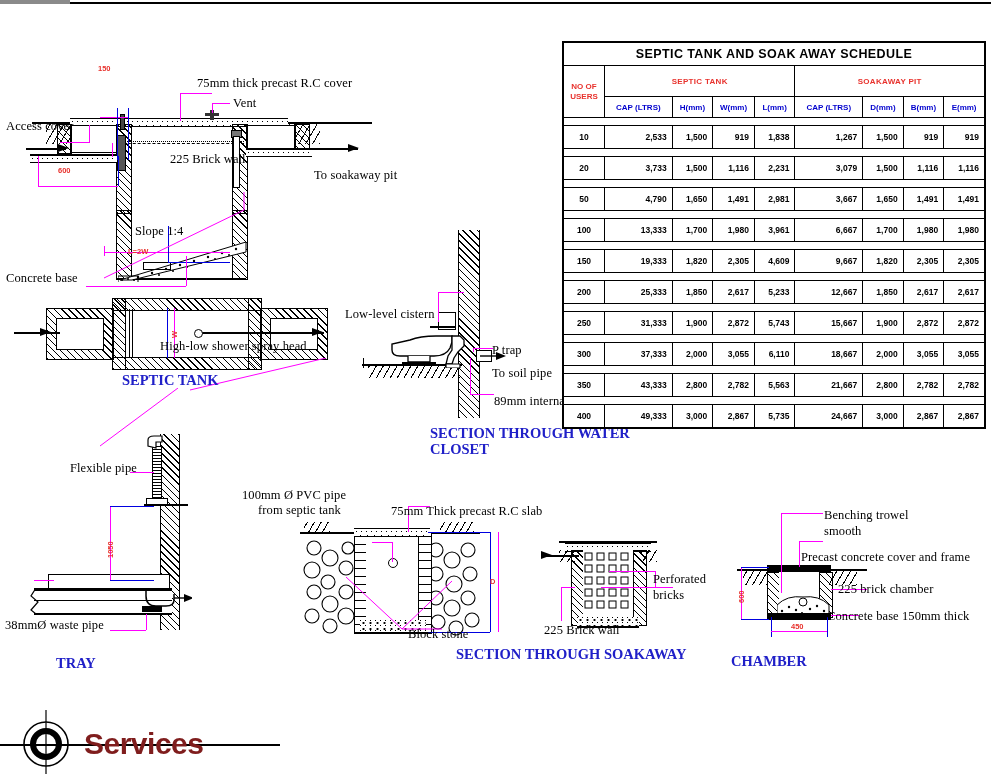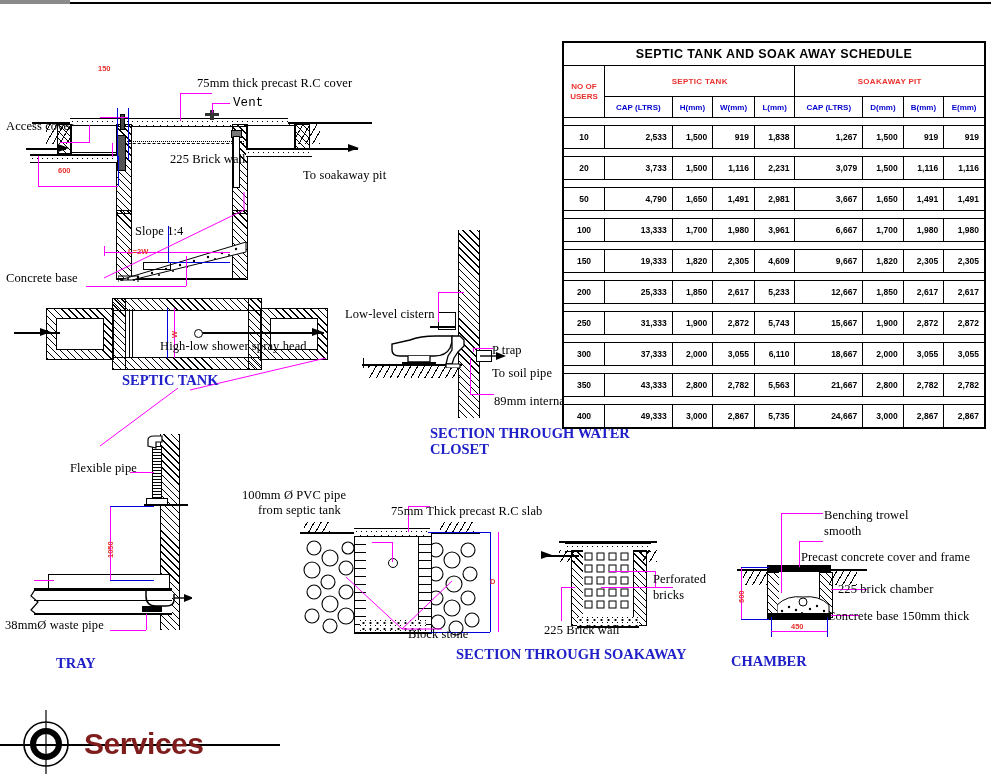--- a/index.html
+++ b/index.html
@@ -180,23 +180,23 @@
       <line x1="0" y1="88" x2="140" y2="20" stroke="#ff00ff" stroke-width="1"></line>
       <line x1="140" y1="20" x2="140" y2="2" stroke="#ff00ff" stroke-width="1"></line>
     </svg>
 
     <div class="lead v" style="left:186px;top:206px;height:30px;"></div>
     <div class="lead h" style="left:86px;top:236px;width:100px;"></div>
   </div>
 
   <div class="lbl" style="left:6px;top:91px;margin-top:28px;">Access cover</div>
   <div class="lbl" style="left:197px;top:76px;">75mm thick precast R.C cover</div>
-  <div class="lbl" style="left:233px;top:96px;font-family:Liberation Mono, monospace;">Vent</div>
+  <div class="lbl" style="left:233px;top:96px;">Vent</div>
   <div class="lbl" style="left:170px;top:152px;">225 Brick wall</div>
-  <div class="lbl" style="left:303px;top:168px;font-family:Liberation Serif, serif;">To soakaway pit</div>
+  <div class="lbl" style="left:314px;top:168px;font-family:Liberation Serif, serif;">To soakaway pit</div>
   <div class="lbl" style="left:135px;top:224px;">Slope 1:4</div>
   <div class="lbl" style="left:6px;top:271px;">Concrete base</div>
 
   <div class="abs" style="left:0;top:290px;width:360px;height:100px;">
 
     <div class="abs" style="left:112px;top:8px;width:148px;height:70px;border:1px solid #000;background:#fff;"></div>
     <div class="abs hatch45" style="left:112px;top:8px;width:148px;height:11px;border:1px solid #000;"></div>
     <div class="abs hatch45" style="left:112px;top:67px;width:148px;height:11px;border:1px solid #000;"></div>
     <div class="abs hatch45" style="left:112px;top:8px;width:12px;height:70px;border:1px solid #000;"></div>
     <div class="abs hatch45" style="left:248px;top:8px;width:12px;height:70px;border:1px solid #000;"></div>

